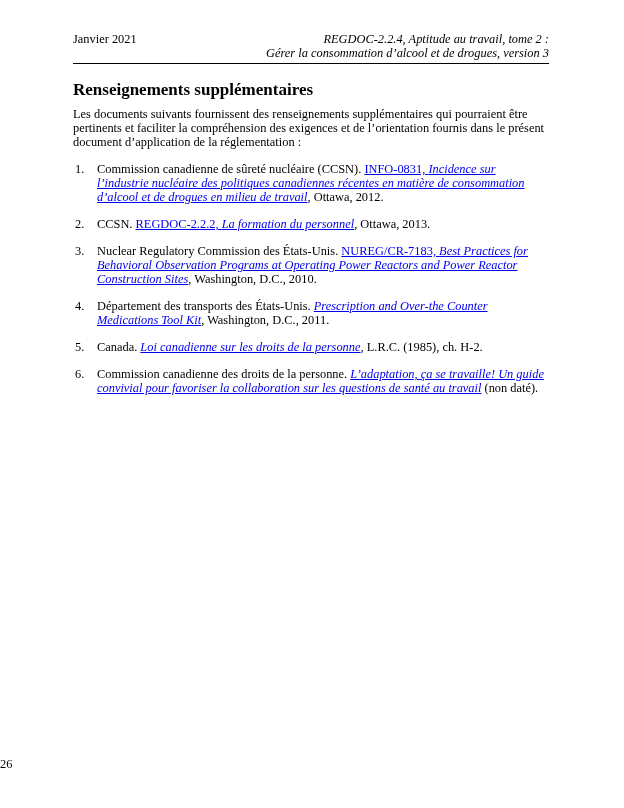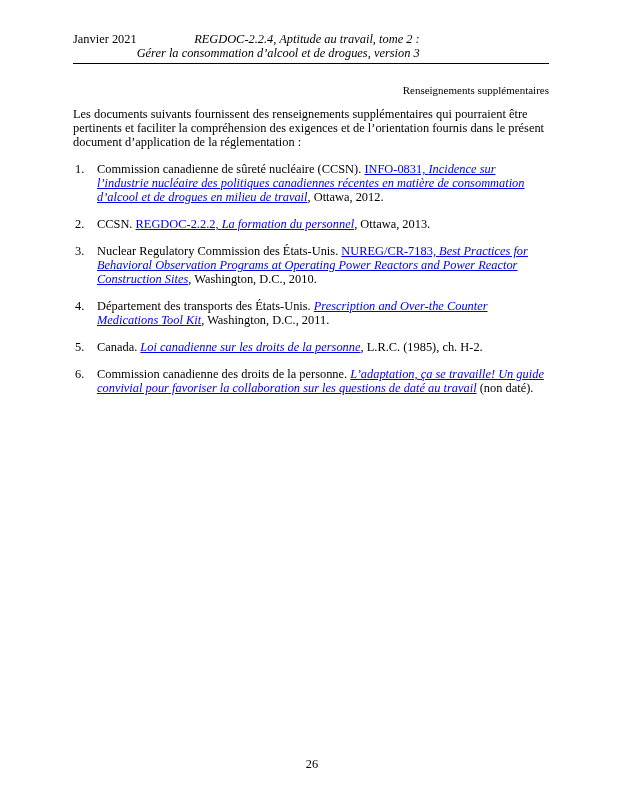--- a/index.html
+++ b/index.html
@@ -15,41 +15,41 @@
     background: #ffffff;
     color: #000000;
     font-family: "Liberation Serif", "DejaVu Serif", serif;
     font-size: 12.4px;
     line-height: 14px;
     padding: 32px 75px 0 73px;
     overflow: hidden;
   }
   .header {
     display: flex;
-    justify-content: flex-start;
+    justify-content: space-between;
     align-items: flex-start;
   }
   .header-left {
     white-space: nowrap;
   }
   .header-right {
     text-align: right;
     font-style: italic;
   }
   .header-rule {
     border-bottom: 1px solid #000000;
     margin-top: 3px;
     height: 0;
   }
   .title {
     margin: 18px 0 0 0;
-    font-size: 11px;
+    font-size: 17px;
     line-height: 16px;
-    font-weight: normal;
-    text-align: right;
+    font-weight: bold;
+    text-align: left;
   }
   .intro {
     margin: 9px 0 0 0;
   }
   .refs {
     list-style: none;
     margin: 0;
     padding: 0;
   }
   .ref {
@@ -70,21 +70,21 @@
     cursor: pointer;
   }
   .link-italic {
     font-style: italic;
   }
   .page-number {
     position: absolute;
     left: 0;
     right: 0;
     bottom: 37px;
-    text-align: center;
+    text-align: left;
   }
 </style>
 </head>
 <body>
 
 <div class="page">
 
   <div class="header">
     <div class="header-left">Janvier 2021</div>
     <div class="header-right">
@@ -115,19 +115,19 @@
     <li class="ref">
         <span class="ref-num">4.</span>
         <span class="ref-text"><span>Département des transports des États-Unis. </span><a class="link" href="#"><span class="link-plain"></span><span class="link-italic">Prescription and Over-the Counter Medications Tool Kit</span></a><span>, Washington, D.C., 2011.</span></span>
       </li>
     <li class="ref">
         <span class="ref-num">5.</span>
         <span class="ref-text"><span>Canada. </span><a class="link" href="#"><span class="link-plain"></span><span class="link-italic">Loi canadienne sur les droits de la personne</span></a><span>, L.R.C. (1985), ch. H-2.</span></span>
       </li>
     <li class="ref">
         <span class="ref-num">6.</span>
-        <span class="ref-text"><span>Commission canadienne des droits de la personne. </span><a class="link" href="#"><span class="link-plain"></span><span class="link-italic">L’adaptation, ça se travaille! Un guide convivial pour favoriser la collaboration sur les questions de daté au travail</span></a><span> (non daté).</span></span>
+        <span class="ref-text"><span>Commission canadienne des droits de la personne. </span><a class="link" href="#"><span class="link-plain"></span><span class="link-italic">L’adaptation, ça se travaille! Un guide convivial pour favoriser la collaboration sur les questions de santé au travail</span></a><span> (non daté).</span></span>
       </li>
   </ol>
 
   <div class="page-number">26</div>
 
 </div>
 
 </body></html>

